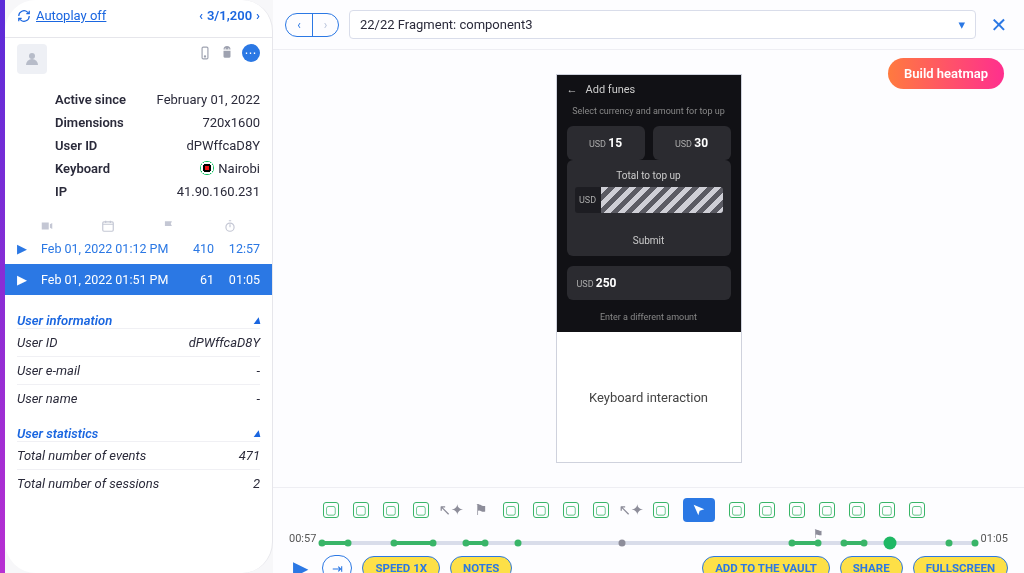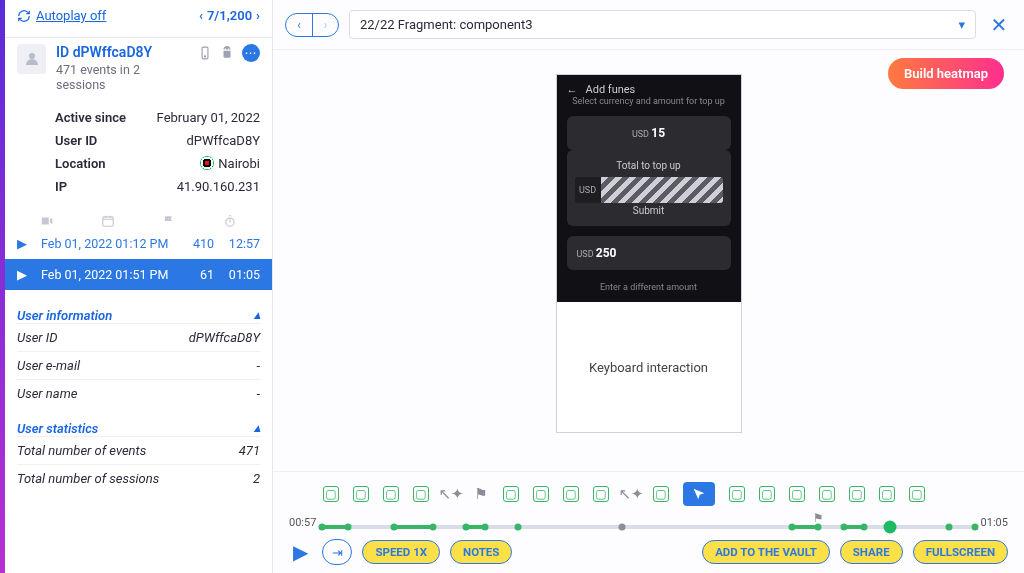--- a/index.html
+++ b/index.html
@@ -2,21 +2,21 @@
 <html><head>
 <meta charset="utf-8">
 <style>
   * { box-sizing: border-box; margin: 0; padding: 0; font-family: -apple-system, BlinkMacSystemFont, "Segoe UI", Roboto, Arial, sans-serif; }
   body { width: 1024px; height: 573px; overflow: hidden; display: flex; background: #f7f7f9; }
 
   
   .edge { width: 5px; background: linear-gradient(180deg,#5b2bd8 0%,#b82fd2 100%); flex: 0 0 5px; }
 
   
-  .sidebar { width: 268px; flex: 0 0 268px; border-right: 1px solid #e6e6eb; background: #fff; display: flex; flex-direction: column; font-size: 13px; color: #2a2a3a; }
+  .sidebar { width: 268px; flex: 0 0 268px; border-right: 1px solid #e6e6eb; background: #fff; display: flex; flex-direction: column; font-size: 13px; color: #2a2a3a; border-radius: 31px; }
   .top-links { padding: 8px 12px 10px; border-bottom: 1px solid #e6e6eb; }
   .top-links-row { display: flex; justify-content: space-between; align-items: center; gap: 8px; margin-bottom: 4px; }
   .linklike { color: #1a66e0; text-decoration: underline; cursor: pointer; display: inline-flex; align-items: center; gap: 5px; }
   .linklike.small { text-decoration: none; font-size: 12.5px; }
   .pager-small { color: #1a66e0; font-weight: 600; display: inline-flex; align-items: center; gap: 4px; cursor: pointer; }
 
   .section-title { color: #1a66e0; font-size: 16px; font-weight: 600; padding: 12px 12px 6px; }
   .id-block { display: flex; gap: 10px; padding: 6px 12px 10px; align-items: flex-start; }
   .avatar { width: 30px; height: 30px; border-radius: 4px; background: #eef0f5; display: flex; align-items: center; justify-content: center; color: #9aa; }
   .id-main .id { color: #1a66e0; font-weight: 600; font-size: 14px; }
@@ -58,31 +58,31 @@
   .navpill span.disabled { color: #b7c2da; }
   .fragment { flex: 1; border: 1px solid #d9ddea; border-radius: 4px; padding: 6px 10px; color: #2a2a3a; font-size: 13px; display: flex; align-items: center; justify-content: space-between; cursor: pointer; background: #fff; }
   .fragment .chev { color: #2b78e4; }
   .closex { width: 26px; height: 26px; display: inline-flex; align-items: center; justify-content: center; color: #2b78e4; cursor: pointer; font-size: 20px; }
 
   .stage { flex: 1; position: relative; display: flex; align-items: flex-start; justify-content: center; padding: 24px 12px; }
   .heatmap-btn { position: absolute; top: 8px; right: 20px; border: none; border-radius: 18px; padding: 8px 16px; color: #fff; font-weight: 600; font-size: 13px; cursor: pointer; background: linear-gradient(90deg,#ff7a3f 0%, #ff2f8e 100%); }
   .device { width: 186px; border: 1px solid #cfd2dd; background: #fff; }
   .device .dark { background: #111115; color: #ddd; padding: 8px 10px 10px; text-align: center; }
   .d-top { display: flex; align-items: center; gap: 8px; font-size: 11px; color: #ccc; text-align: left; }
-  .d-sub { font-size: 9px; color: #888; }
+  .d-sub { font-size: 9px; color: #888; margin-top: 10px; }
   .chips { display: flex; gap: 8px; margin-top: 10px; }
   .chip { flex: 1; background: #2b2b30; border-radius: 6px; padding: 10px 4px; font-size: 9px; color: #aaa; }
   .chip.full { flex: 1 1 100%; }
   .chip b { color: #fff; font-size: 12px; }
   .modal { background: #2b2b30; border-radius: 6px; padding: 10px 8px; margin-top: 0; }
   .modal .ttl { font-size: 10px; color: #ccc; margin-bottom: 6px; }
   .inputrow { display: flex; gap: 0; align-items: stretch; }
   .inputrow .cur { background: #1d1d22; color: #aaa; font-size: 9px; display: flex; align-items: center; justify-content: center; width: 26px; border-radius: 3px 0 0 3px; }
   .inputrow .tx { flex: 1; height: 26px; border-radius: 0 3px 3px 0; background: repeating-linear-gradient(135deg,#cfcfd6 0 5px,#5b5b63 5px 10px); }
-  .submit { font-size: 10px; color: #ccc; margin-top: 2px; }
+  .submit { font-size: 10px; color: #ccc; margin-top: 22px; }
   .d-link { font-size: 9px; color: #888; margin-top: 12px; }
   .kb { height: 130px; display: flex; align-items: center; justify-content: center; font-size: 13px; color: #444; }
 
   
   .bbar { border-top: 1px solid #eeeef3; padding: 6px 12px 8px; }
   .track-icons { display: flex; align-items: center; gap: 14px; padding: 4px 38px; }
   .ti { width: 16px; height: 16px; display: inline-flex; align-items: center; justify-content: center; color: #39b568; font-size: 12px; border: 1.5px solid #39b568; border-radius: 3px; }
   .ti.gray { color: #8d8d9a; border-color: #8d8d9a; }
   .ti.noborder { border: none; font-size: 15px; }
   .ti-active { background: #2b78e4; border-color: #2b78e4; padding: 4px 8px; border-radius: 4px; display: inline-flex; align-items: center; justify-content: center; }
@@ -112,37 +112,33 @@
     <div class="top-links-row">
       <span class="linklike">
         <svg width="14" height="14" viewBox="0 0 24 24" fill="none" stroke="#1a66e0" stroke-width="2">
             <path d="M3 12a9 9 0 0 1 15-6.7L21 8M21 12a9 9 0 0 1-15 6.7L3 16"></path>
             <path d="M21 3v5h-5M3 21v-5h5"></path>
           </svg>
         <span>Autoplay off</span>
       </span>
       <span class="pager-small">
         <span>‹</span>
-        <span>7/1,200</span>
+        <span>3/1,200</span>
         <span>›</span>
       </span>
     </div>
   </div>
 
 
   <div class="id-block">
     <div class="avatar">
       <svg width="18" height="18" viewBox="0 0 24 24" fill="#b7bcc9">
           <circle cx="12" cy="8" r="4"></circle>
           <path d="M4 20a8 8 0 0 1 16 0Z"></path>
         </svg>
-    </div>
-    <div class="id-main">
-      <div class="id">ID dPWffcaD8Y</div>
-      <div class="sub">471 events in 2 sessions</div>
     </div>
     <div class="id-icons">
       <svg width="14" height="14" viewBox="0 0 24 24" fill="none" stroke="#9ea2b0" stroke-width="2">
           <rect x="7" y="2" width="10" height="20" rx="2"></rect>
           <circle cx="12" cy="18" r="1" fill="#9ea2b0"></circle>
         </svg>
       <svg width="14" height="14" viewBox="0 0 24 24" fill="#9ea2b0">
           <path d="M6 8h12v10a2 2 0 0 1-2 2H8a2 2 0 0 1-2-2Zm0-2a6 6 0 0 1 12 0Z"></path>
           <circle cx="9" cy="5" r="1" fill="#fff"></circle>
           <circle cx="15" cy="5" r="1" fill="#fff"></circle>
@@ -150,25 +146,29 @@
       <span class="dots">⋯</span>
     </div>
   </div>
 
   <div class="kv-list">
     <div class="kv">
         <span class="k">Active since</span>
         <span class="v">February 01, 2022</span>
       </div>
     <div class="kv">
+        <span class="k">Dimensions</span>
+        <span class="v">720x1600</span>
+      </div>
+    <div class="kv">
         <span class="k">User ID</span>
         <span class="v">dPWffcaD8Y</span>
       </div>
     <div class="kv">
-        <span class="k">Location</span>
+        <span class="k">Keyboard</span>
         <span class="v"><span class="flag"></span><span>Nairobi</span></span>
       </div>
     <div class="kv">
         <span class="k">IP</span>
         <span class="v">41.90.160.231</span>
       </div>
   </div>
 
   <div class="sess-table">
     <div class="sess-head">
@@ -254,20 +254,21 @@
 
     <div class="device">
       <div class="dark">
         <div class="d-top">
           <span>←</span>
           <span>Add funes</span>
         </div>
         <div class="d-sub">Select currency and amount for top up</div>
         <div class="chips">
           <div class="chip"><span>USD</span> <b>15</b></div>
+          <div class="chip"><span>USD</span> <b>30</b></div>
         </div>
         <div class="modal">
           <div class="ttl">Total to top up</div>
           <div class="inputrow">
             <div class="cur">USD</div>
             <div class="tx"></div>
           </div>
           <div class="submit">Submit</div>
         </div>
         <div class="chips">

